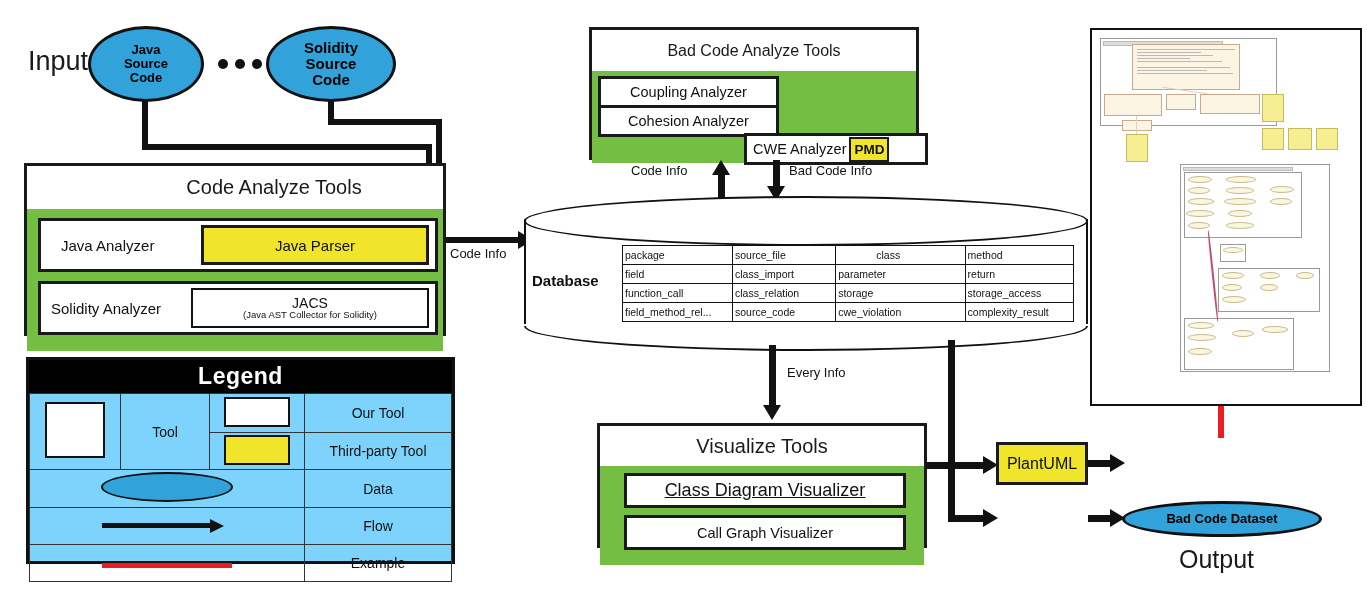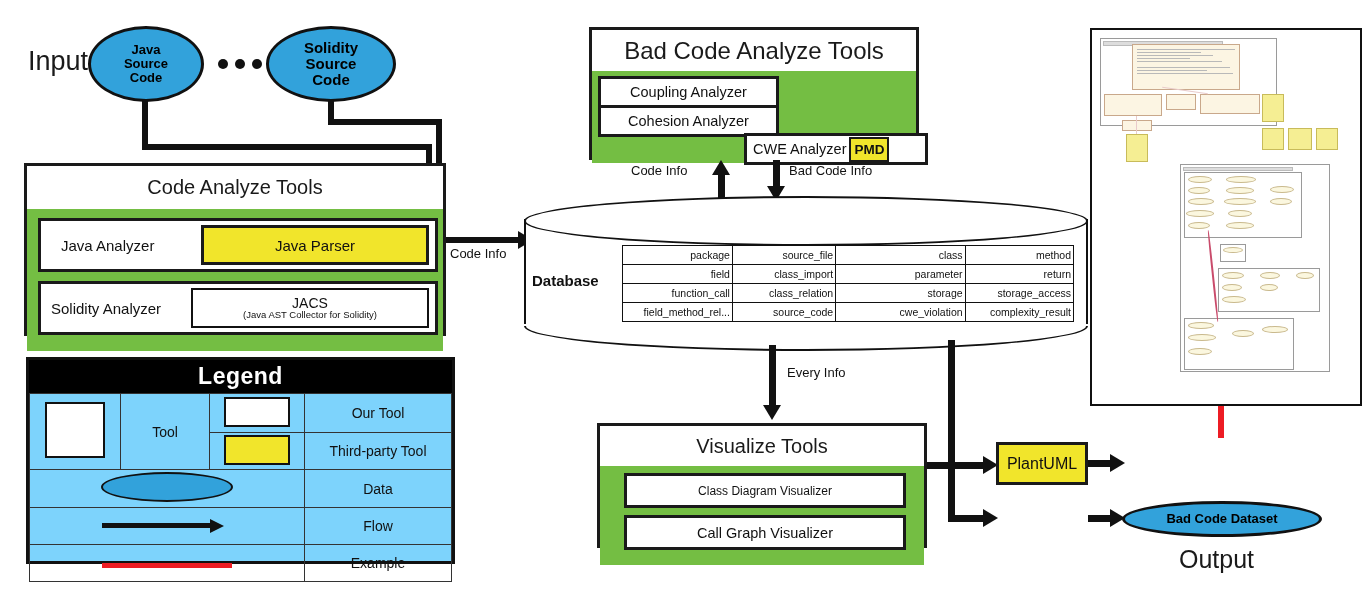--- a/index.html
+++ b/index.html
@@ -35,21 +35,21 @@
 
   .flowlabel{position:absolute;font-size:13px;color:#111;white-space:nowrap;}
 
   
   .cyl-body{position:absolute;background:#fff;border-left:2px solid #111;border-right:2px solid #111;}
   .cyl-ell{position:absolute;border:2px solid #111;border-radius:50%;background:#fff;}
   .cyl-bot{position:absolute;border:2px solid #111;border-radius:50%;background:#fff;
            clip-path:polygon(0 50%,100% 50%,100% 110%,0 110%);}
 
   .db-table{position:absolute;border-collapse:collapse;background:#fff;}
-  .db-table td{border:1.5px solid #111;text-align:right;font-size:10.5px;
+  .db-table td{border:1.5px solid #111;text-align:left;font-size:10.5px;
                padding:3px 2px;color:#111;background:#fff;}
 
   
   .legend{border:3px solid #111;background:#7dd3fc;}
   .legend-title{background:#000;color:#fff;font-weight:bold;font-size:23px;
                 text-align:center;letter-spacing:.5px;}
   .legend-table{width:100%;border-collapse:collapse;}
   .legend-table td{border:1.5px solid #333;text-align:center;font-size:14px;color:#111;
                    vertical-align:middle;}
   .sw-box{width:56px;height:52px;border:2px solid #111;background:#fff;display:inline-block;}
@@ -110,21 +110,21 @@
   <div class="ln" style="left:402px;top:237px;width:30px;height:6px;"></div>
   <div class="arrow ar-left" style="left:387px;top:231px;"></div>
 
   <div class="ln" style="left:328px;top:100px;width:6px;height:24px;"></div>
   <div class="ln" style="left:328px;top:119px;width:114px;height:6px;"></div>
   <div class="ln" style="left:436px;top:119px;width:6px;height:176px;"></div>
   <div class="ln" style="left:402px;top:292px;width:40px;height:6px;"></div>
   <div class="arrow ar-left" style="left:387px;top:286px;"></div>
 
   <div class="abs panel" style="left:24px;top:163px;width:422px;height:173px;">
-    <div class="panel-title" style="height:43px;font-size:20px;">
+    <div class="panel-title" style="height:43px;font-size:20px;padding-left:39px;">
       <span>Code Analyze Tools</span>
     </div>
     <div class="panel-body" style="height:124px;padding:9px 11px;">
       <div class="toolbox" style="height:48px;width:100%;">
         <span style="font-size:15px;padding-left:20px;width:140px;">Java Analyzer</span>
         <span class="third" style="flex:1;height:34px;margin-right:6px;font-size:15px;">Java Parser</span>
       </div>
       <div class="toolbox" style="height:48px;width:100%;margin-top:9px;">
         <span style="font-size:15px;padding-left:10px;width:140px;">Solidity Analyzer</span>
         <span style="flex:1;height:36px;margin-right:6px;border:2px solid #111;background:#fff;
@@ -188,21 +188,21 @@
         </td>
         <td>
           <span>Example</span>
         </td>
       </tr>
     </tbody>
       </table>
   </div>
 
   <div class="abs panel" style="left:589px;top:27px;width:330px;height:133px;">
-    <div class="panel-title" style="height:41px;font-size:24px;">
+    <div class="panel-title" style="height:41px;font-size:16px;">
       <span>Bad Code Analyze Tools</span>
     </div>
     <div class="panel-body" style="height:92px;position:relative;">
       <div class="toolbox center" style="position:absolute;left:6px;top:5px;width:175px;height:26px;font-size:14.5px;">
         <span style="width:100%;">Coupling Analyzer</span>
       </div>
       <div class="toolbox center" style="position:absolute;left:6px;top:34px;width:175px;height:26px;font-size:14.5px;justify-content:center;">
         <span style="width:100%;">Cohesion Analyzer</span>
       </div>
       <div class="toolbox" style="position:absolute;left:152px;top:62px;width:172px;height:26px;padding-left:6px;">
@@ -261,21 +261,21 @@
   <div class="flowlabel" style="left:787px;top:365px;">Every Info</div>
 
   <div class="ln" style="left:948px;top:340px;width:7px;height:127px;"></div>
 
   <div class="abs panel" style="left:597px;top:423px;width:330px;height:125px;">
     <div class="panel-title" style="height:40px;font-size:20px;">
       <span>Visualize Tools</span>
     </div>
     <div class="panel-body" style="height:85px;padding:7px 24px;">
       <div class="toolbox center" style="height:29px;width:100%;justify-content:center;">
-        <span style="width:100%;font-size:12px;">Class Diagram Visualizer</span>
+        <span style="width:100%;font-size:18px;text-decoration:underline;">Class Diagram Visualizer</span>
       </div>
       <div class="toolbox center" style="height:29px;width:100%;margin-top:7px;justify-content:center;">
         <span style="width:100%;font-size:14.5px;">Call Graph Visualizer</span>
       </div>
     </div>
   </div>
 
   <div class="ln" style="left:927px;top:462px;width:60px;height:7px;"></div>
   <div class="arrow ar-right" style="left:983px;top:456px;"></div>
   <div class="ln" style="left:948px;top:462px;width:7px;height:60px;"></div>

